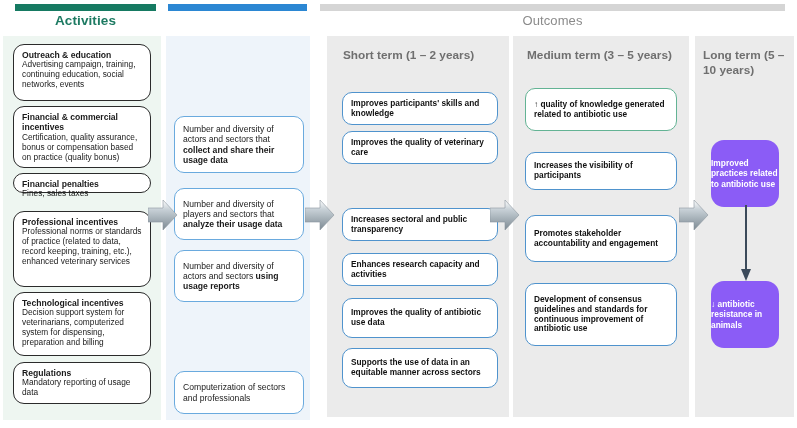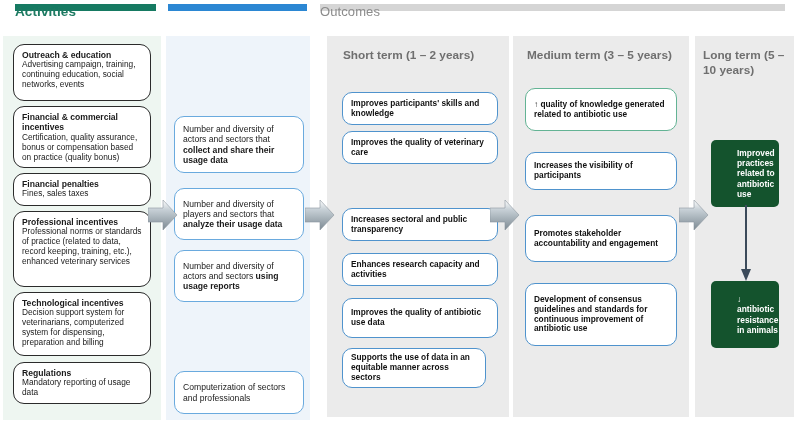--- a/index.html
+++ b/index.html
@@ -11,21 +11,21 @@
     position:relative;
   }
   .canvas{position:relative;width:797px;height:428px;}
 
   
   .hdrbar{position:absolute;height:7px;top:4px;border-radius:0;}
   .hdr-activities{left:15px;width:141px;background:#167a62;}
   .hdr-outputs{left:168px;width:139px;background:#2b87d3;}
   .hdr-outcomes{left:320px;width:465px;background:#d5d5d5;}
 
-  .hdrlabel{position:absolute;top:4px;font-size:13.5px;font-weight:600;letter-spacing:.1px;}
+  .hdrlabel{position:absolute;top:13px;font-size:13.5px;font-weight:600;text-align:center;letter-spacing:.1px;}
   .lbl-activities{left:15px;width:141px;color:#1d7a62;}
   .lbl-outputs{left:168px;width:139px;color:#2b87d3;}
   .lbl-outcomes{left:320px;width:465px;color:#8b8b8b;font-weight:400;font-size:13px;}
 
   
   .panel{position:absolute;top:36px;}
   .panel-activities{left:3px;width:158px;height:384px;background:#eef6f1;}
   .panel-outputs{left:166px;width:144px;height:384px;background:#eef4fa;}
   .panel-short{left:327px;width:182px;height:381px;background:#ebebeb;}
   .panel-medium{left:513px;width:176px;height:381px;background:#ebebeb;}
@@ -38,22 +38,22 @@
 
   
   .box{position:absolute;background:#ffffff;border-radius:9px;box-sizing:border-box;
        padding:5px 7px 5px 8px;line-height:1.2;}
   .box-act{border:1.1px solid #2b2b2b;border-radius:11px;font-size:8.3px;color:#1a1a1a;}
   .box-act b{font-weight:700;display:block;font-size:8.6px;margin-bottom:0px;}
   .box-out{border:1.1px solid #6aaade;border-radius:10px;font-size:8.6px;color:#1a1a1a;}
   .box-out b{font-weight:700;}
   .box-oc{border:1.1px solid #4f93cd;border-radius:10px;font-size:8.3px;color:#111;font-weight:700;}
   .box-oc-green{border:1.1px solid #63b394;}
-  .box-black{background:#14532d;color:#ffffff;border-radius:5px;font-weight:700;font-size:8.4px;
-             border:none;padding:8px 26px;}
+  .box-black{background:#8b5cf6;color:#ffffff;border-radius:13px;font-weight:700;font-size:8.4px;
+             border:none;padding:8px 0;}
 
   .boxinner{display:flex;align-items:center;height:100%;}
   .boxinner-top{display:block;}
 
   
   .arrow{position:absolute;}
 
   
   .vline{position:absolute;}
 </style>
@@ -84,21 +84,21 @@
       <b>Outreach &amp; education</b>
       <span>Advertising campaign, training, continuing education, social networks, events</span>
     </div>
   </div>
   <div class="box box-act" style="left:13px;top:106px;width:138px;height:62px;">
     <div class="boxinner-top">
       <b>Financial &amp; commercial incentives</b>
       <span>Certification, quality assurance, bonus or compensation based on practice (quality bonus)</span>
     </div>
   </div>
-  <div class="box box-act" style="left:13px;top:173px;width:138px;height:33px;">
+  <div class="box box-act" style="left:13px;top:173px;width:138px;height:20px;">
     <div class="boxinner-top">
       <b>Financial penalties</b>
       <span>Fines, sales taxes</span>
     </div>
   </div>
   <div class="box box-act" style="left:13px;top:211px;width:138px;height:76px;">
     <div class="boxinner-top">
       <b>Professional incentives</b>
       <span>Professional norms or standards of practice (related to data, record keeping, training, etc.), enhanced veterinary services</span>
     </div>
@@ -163,21 +163,21 @@
   <div class="box box-oc" style="left:342px;top:253px;width:156px;height:33px;">
     <div class="boxinner">
         <div>Enhances research capacity and activities</div>
       </div>
   </div>
   <div class="box box-oc" style="left:342px;top:298px;width:156px;height:40px;">
     <div class="boxinner">
         <div>Improves the quality of antibiotic use data</div>
       </div>
   </div>
-  <div class="box box-oc" style="left:342px;top:348px;width:144px;height:40px;">
+  <div class="box box-oc" style="left:342px;top:348px;width:156px;height:40px;">
     <div class="boxinner">
         <div>Supports the use of data in an equitable manner across sectors</div>
       </div>
   </div>
 
   <div class="box box-oc box-oc-green" style="left:525px;top:88px;width:152px;height:43px;">
     <div class="boxinner">
         <div>↑ quality of knowledge generated related to antibiotic use</div>
       </div>
   </div>

